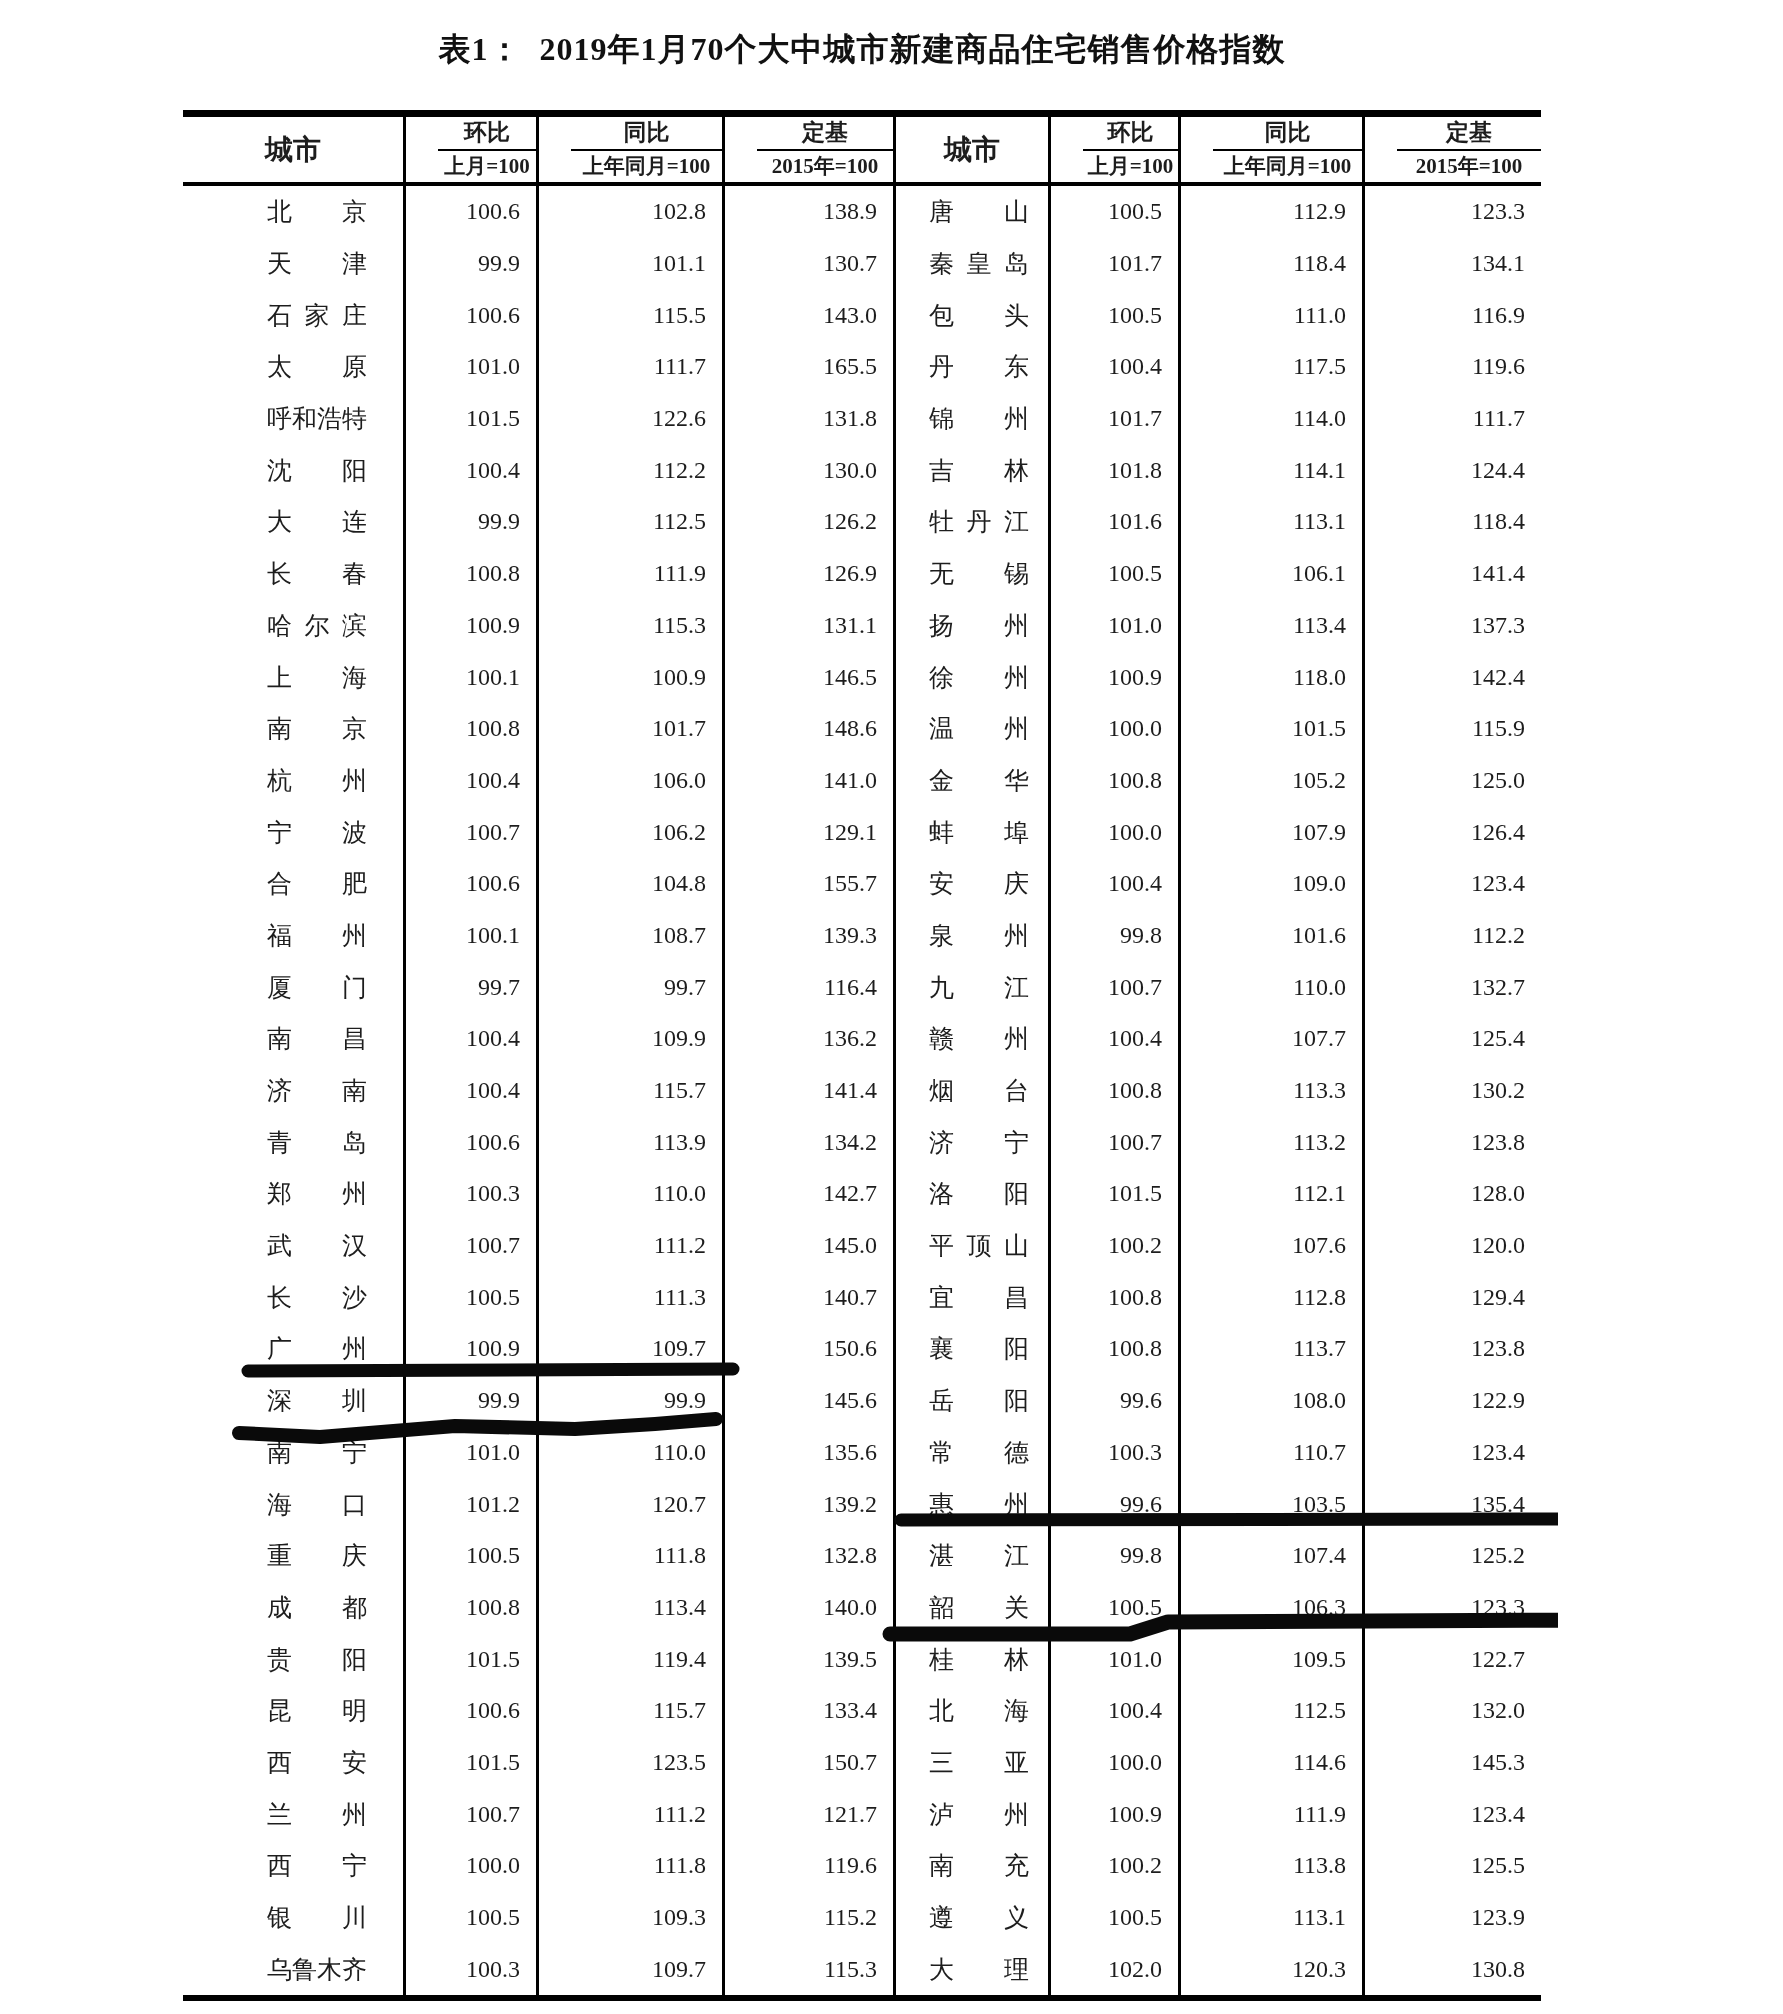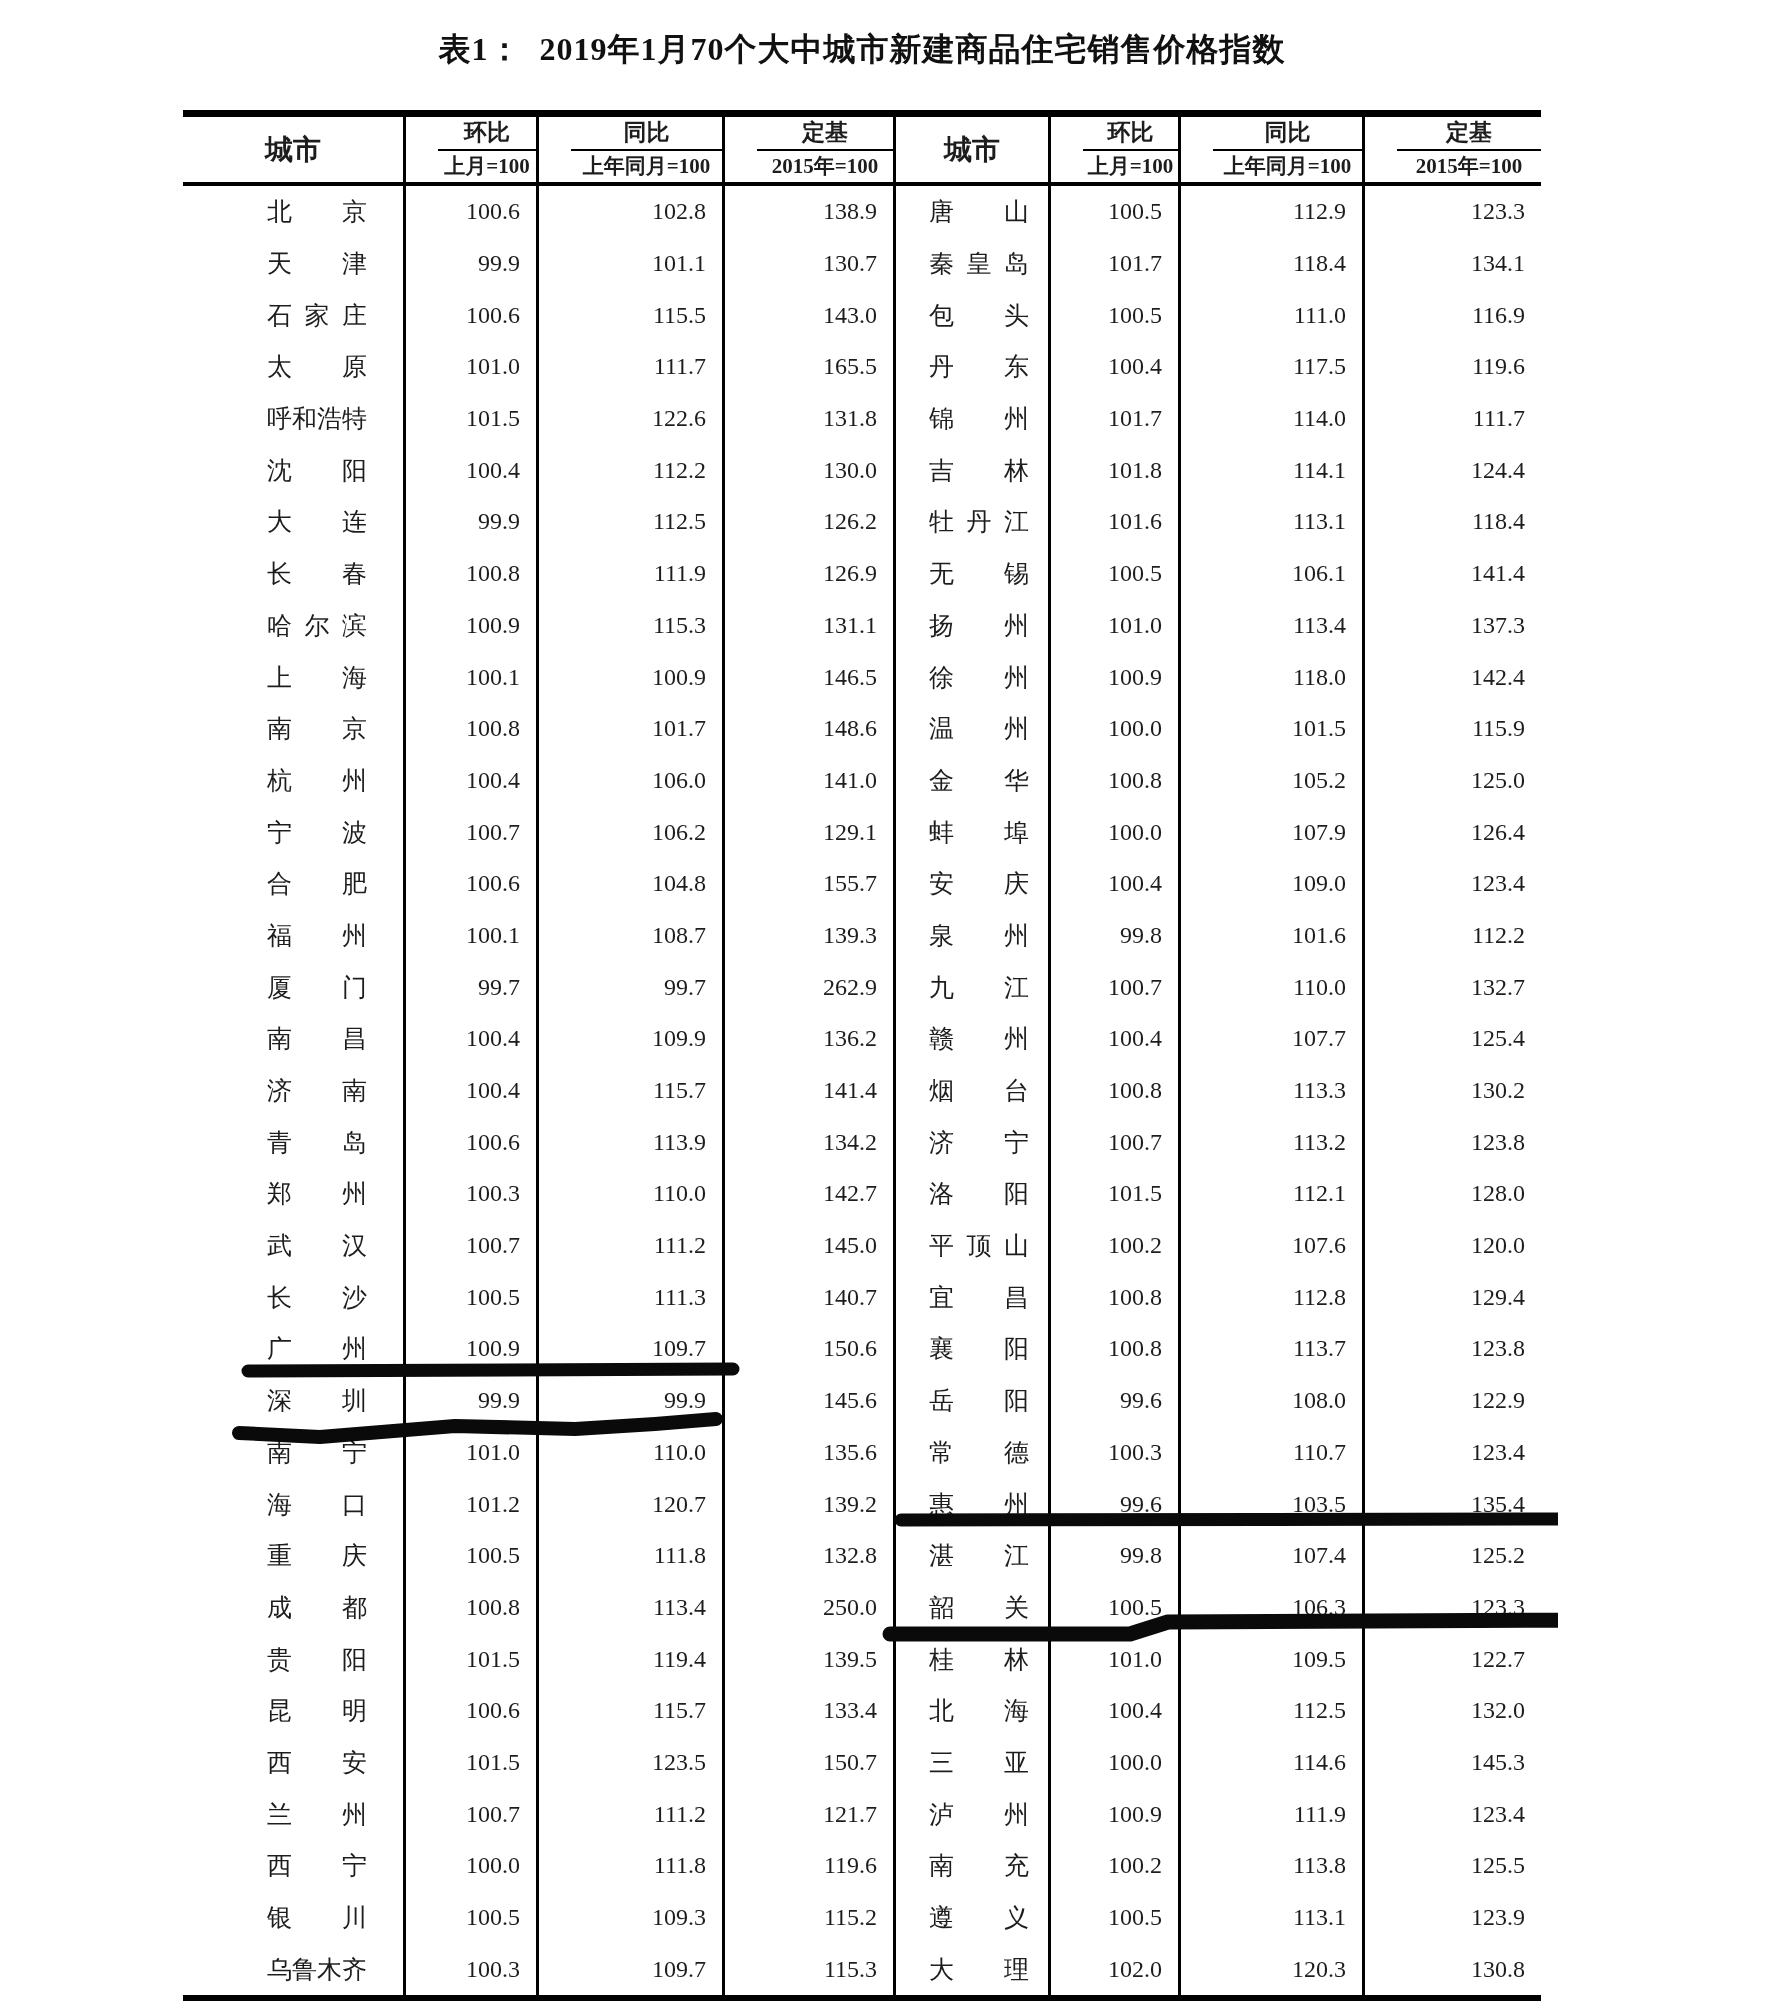--- a/index.html
+++ b/index.html
@@ -243,21 +243,21 @@
             <span class="cjust">
               <span>泉</span>
               <span>州</span>
             </span>
           </div><div class="cell num bl">99.8</div><div class="cell num bl">101.6</div><div class="cell num bl">112.2</div></div>
         <div class="row"><div class="cell city cityL">
             <span class="cjust">
               <span>厦</span>
               <span>门</span>
             </span>
-          </div><div class="cell num bl">99.7</div><div class="cell num bl">99.7</div><div class="cell num bl">262.9</div><div class="cell city cityR bl">
+          </div><div class="cell num bl">99.7</div><div class="cell num bl">99.7</div><div class="cell num bl">116.4</div><div class="cell city cityR bl">
             <span class="cjust">
               <span>九</span>
               <span>江</span>
             </span>
           </div><div class="cell num bl">100.7</div><div class="cell num bl">110.0</div><div class="cell num bl">132.7</div></div>
         <div class="row"><div class="cell city cityL">
             <span class="cjust">
               <span>南</span>
               <span>昌</span>
             </span>
@@ -376,21 +376,21 @@
             <span class="cjust">
               <span>湛</span>
               <span>江</span>
             </span>
           </div><div class="cell num bl">99.8</div><div class="cell num bl">107.4</div><div class="cell num bl">125.2</div></div>
         <div class="row"><div class="cell city cityL">
             <span class="cjust">
               <span>成</span>
               <span>都</span>
             </span>
-          </div><div class="cell num bl">100.8</div><div class="cell num bl">113.4</div><div class="cell num bl">250.0</div><div class="cell city cityR bl">
+          </div><div class="cell num bl">100.8</div><div class="cell num bl">113.4</div><div class="cell num bl">140.0</div><div class="cell city cityR bl">
             <span class="cjust">
               <span>韶</span>
               <span>关</span>
             </span>
           </div><div class="cell num bl">100.5</div><div class="cell num bl">106.3</div><div class="cell num bl">123.3</div></div>
         <div class="row"><div class="cell city cityL">
             <span class="cjust">
               <span>贵</span>
               <span>阳</span>
             </span>

